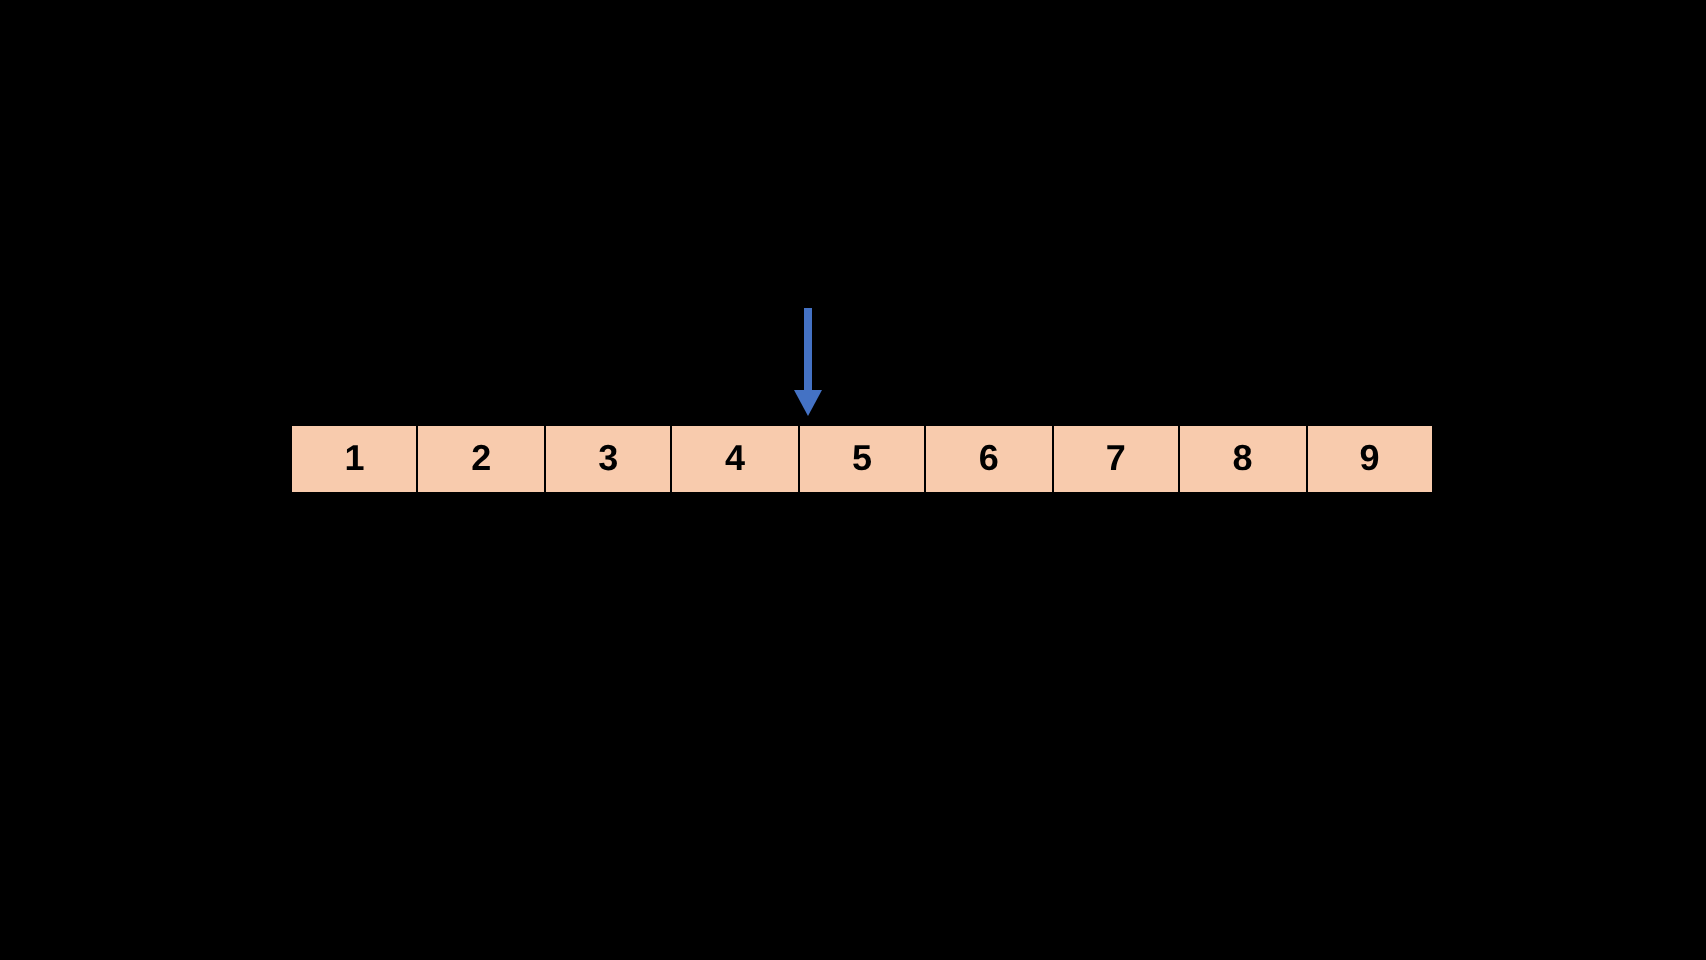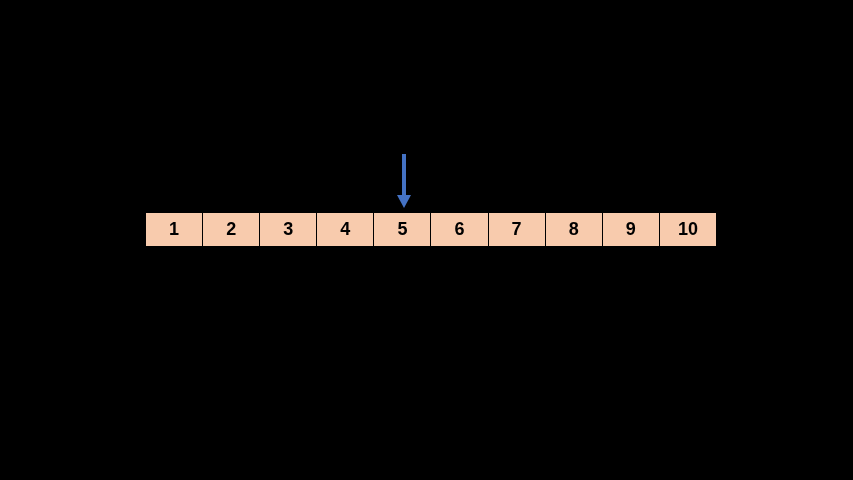--- a/index.html
+++ b/index.html
@@ -62,16 +62,15 @@
   <div class="array-row">
     <div class="cell">1</div>
     <div class="cell">2</div>
     <div class="cell">3</div>
     <div class="cell">4</div>
     <div class="cell">5</div>
     <div class="cell">6</div>
     <div class="cell">7</div>
     <div class="cell">8</div>
     <div class="cell">9</div>
-    <div class="cell">10</div>
   </div>
 
 </div>
 
 </body></html>

